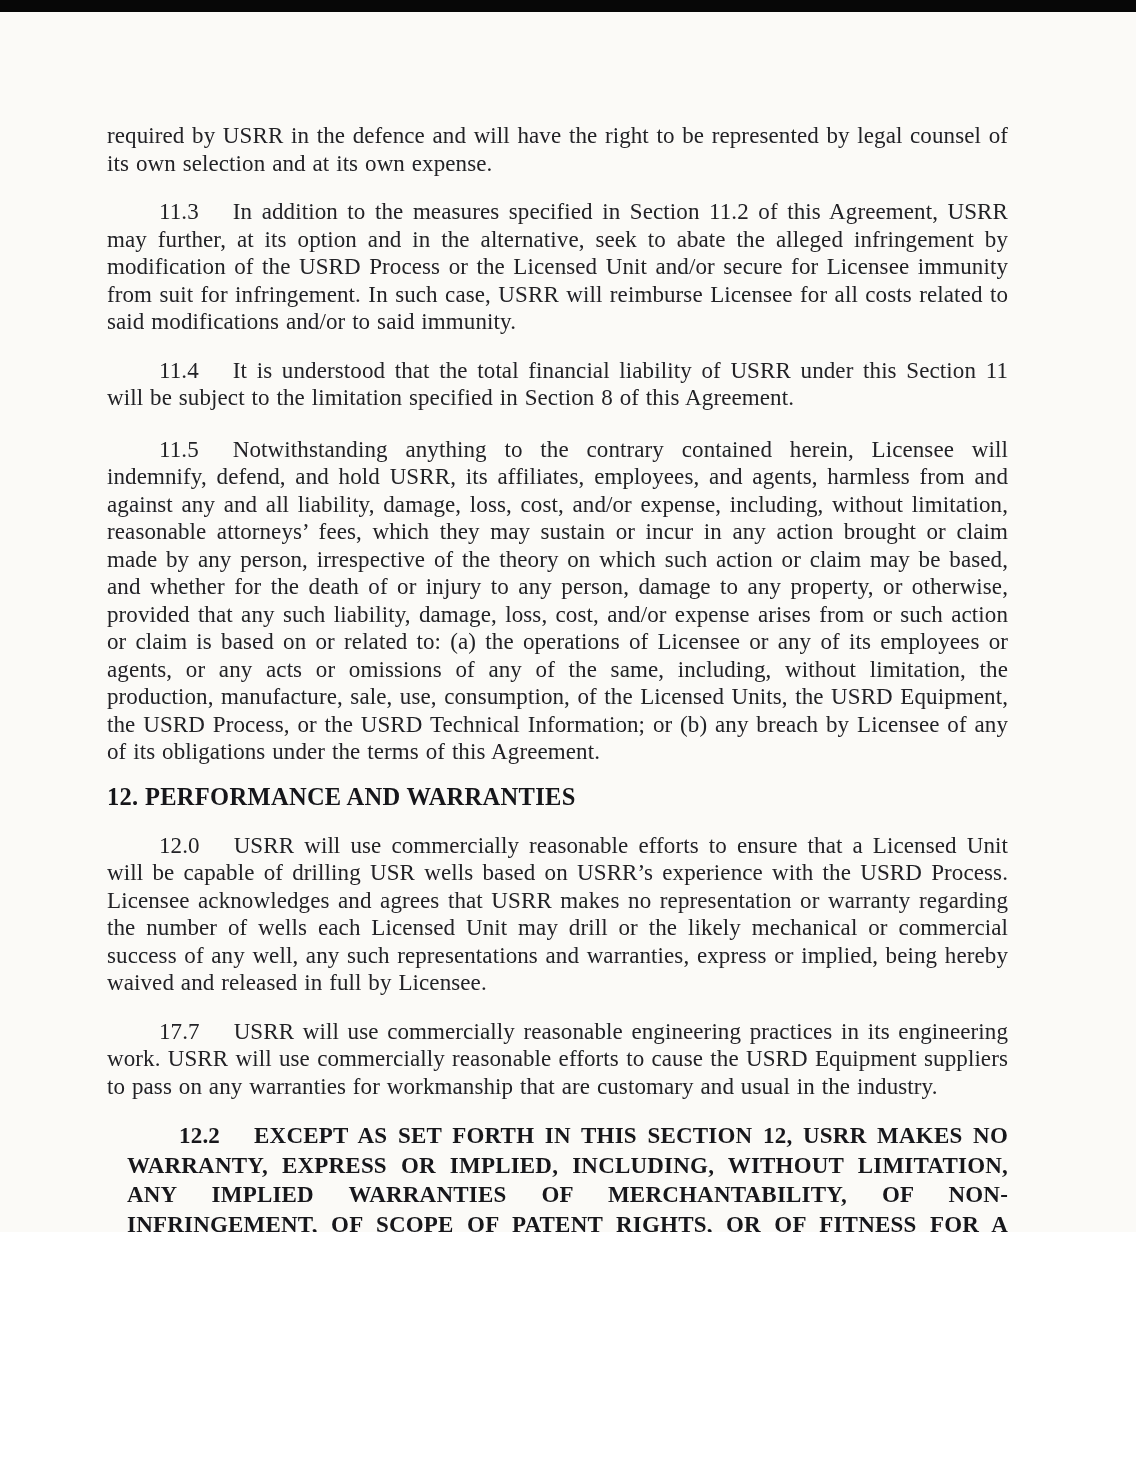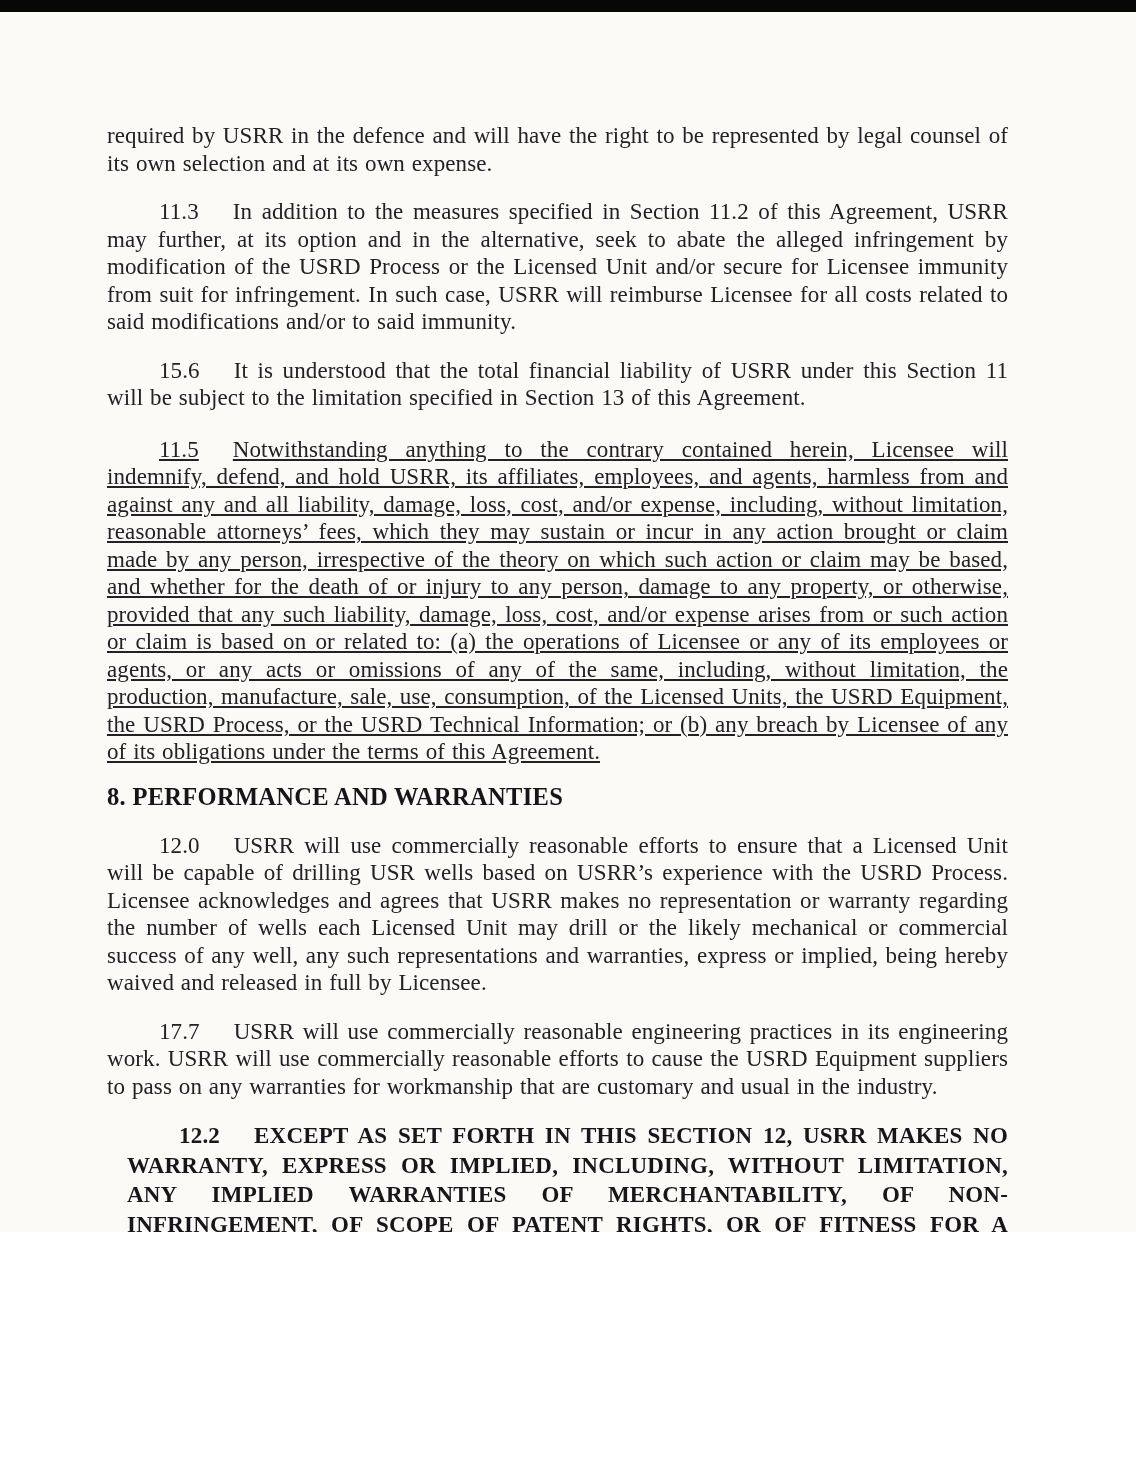--- a/index.html
+++ b/index.html
@@ -26,21 +26,21 @@
     font-size: 23px;
     line-height: 27.5px;
     text-align: justify;
     color: #222226;
     margin: 21px 0 0 0;
     letter-spacing: 0.1px;
     word-spacing: 1px;
   }
   p.body.first { margin-top: 0; }
   p.clause { text-indent: 52px; }
-  p.clause-115 { margin-top: 24px; text-decoration: underline; }
+  p.clause-115 { margin-top: 24px; }
   .cnum { margin-right: 34px; white-space: nowrap; }
   h2.sec-heading {
     font-family: "Liberation Serif", serif;
     font-size: 24.5px;
     line-height: 28px;
     font-weight: bold;
     color: #16161a;
     letter-spacing: 0.3px;
     margin: 17px 0 14px 0;
   }
@@ -71,25 +71,25 @@
 <div class="page">
 
   <div class="scan-edge-top"></div>
 
   <div class="text-col">
 
     <p class="body first">required by USRR in the defence and will have the right to be represented by legal counsel of its own selection and at its own expense.</p>
 
     <p class="body clause"><span class="cnum">11.3</span><span>In addition to the measures specified in Section 11.2 of this Agreement, USRR may further, at its option and in the alternative, seek to abate the alleged infringement by modification of the USRD Process or the Licensed Unit and/or secure for Licensee immunity from suit for infringement. In such case, USRR will reimburse Licensee for all costs related to said modifications and/or to said immunity.</span></p>
 
-    <p class="body clause"><span class="cnum">15.6</span><span>It is understood that the total financial liability of USRR under this Section 11 will be subject to the limitation specified in Section 13 of this Agreement.</span></p>
+    <p class="body clause"><span class="cnum">11.4</span><span>It is understood that the total financial liability of USRR under this Section 11 will be subject to the limitation specified in Section 8 of this Agreement.</span></p>
 
     <p class="body clause clause-115"><span class="cnum">11.5</span><span>Notwithstanding anything to the contrary contained herein, Licensee will indemnify, defend, and hold USRR, its affiliates, employees, and agents, harmless from and against any and all liability, damage, loss, cost, and/or expense, including, without limitation, reasonable attorneys’ fees, which they may sustain or incur in any action brought or claim made by any person, irrespective of the theory on which such action or claim may be based, and whether for the death of or injury to any person, damage to any property, or otherwise, provided that any such liability, damage, loss, cost, and/or expense arises from or such action or claim is based on or related to: (a) the operations of Licensee or any of its employees or agents, or any acts or omissions of any of the same, including, without limitation, the production, manufacture, sale, use, consumption, of the Licensed Units, the USRD Equipment, the USRD Process, or the USRD Technical Information; or (b) any breach by Licensee of any of its obligations under the terms of this Agreement.</span></p>
 
-    <h2 class="sec-heading">8. PERFORMANCE AND WARRANTIES</h2>
+    <h2 class="sec-heading">12. PERFORMANCE AND WARRANTIES</h2>
 
     <p class="body clause"><span class="cnum">12.0</span><span>USRR will use commercially reasonable efforts to ensure that a Licensed Unit will be capable of drilling USR wells based on USRR’s experience with the USRD Process. Licensee acknowledges and agrees that USRR makes no representation or warranty regarding the number of wells each Licensed Unit may drill or the likely mechanical or commercial success of any well, any such representations and warranties, express or implied, being hereby waived and released in full by Licensee.</span></p>
 
     <p class="body clause"><span class="cnum">17.7</span><span>USRR will use commercially reasonable engineering practices in its engineering work. USRR will use commercially reasonable efforts to cause the USRD Equipment suppliers to pass on any warranties for workmanship that are customary and usual in the industry.</span></p>
 
     <p class="body clause bold-clause"><span class="cnum">12.2</span><span>EXCEPT AS SET FORTH IN THIS SECTION 12, USRR MAKES NO WARRANTY, EXPRESS OR IMPLIED, INCLUDING, WITHOUT LIMITATION, ANY IMPLIED WARRANTIES OF MERCHANTABILITY, OF NON-INFRINGEMENT, OF SCOPE OF PATENT RIGHTS, OR OF FITNESS FOR A PARTICULAR PURPOSE, WITH RESPECT TO ANY INTELLECTUAL PROPERTY LICENSED OR USRD EQUIPMENT SOLD TO LICENSEE HEREUNDER, AND USRR HEREBY DISCLAIMS ALL OF THE SAME. USRR PROVIDES NO GUARANTEE OR OTHER ASSURANCE THAT LICENSEE’S USE OR COMMERCIALIZATION OF THE RIGHTS LICENSED HEREIN WILL BE PROFITABLE OR SUCCESSFUL, AND THE RISK OF</span></p>
 
   </div>
 
   <div class="page-number">9</div>

